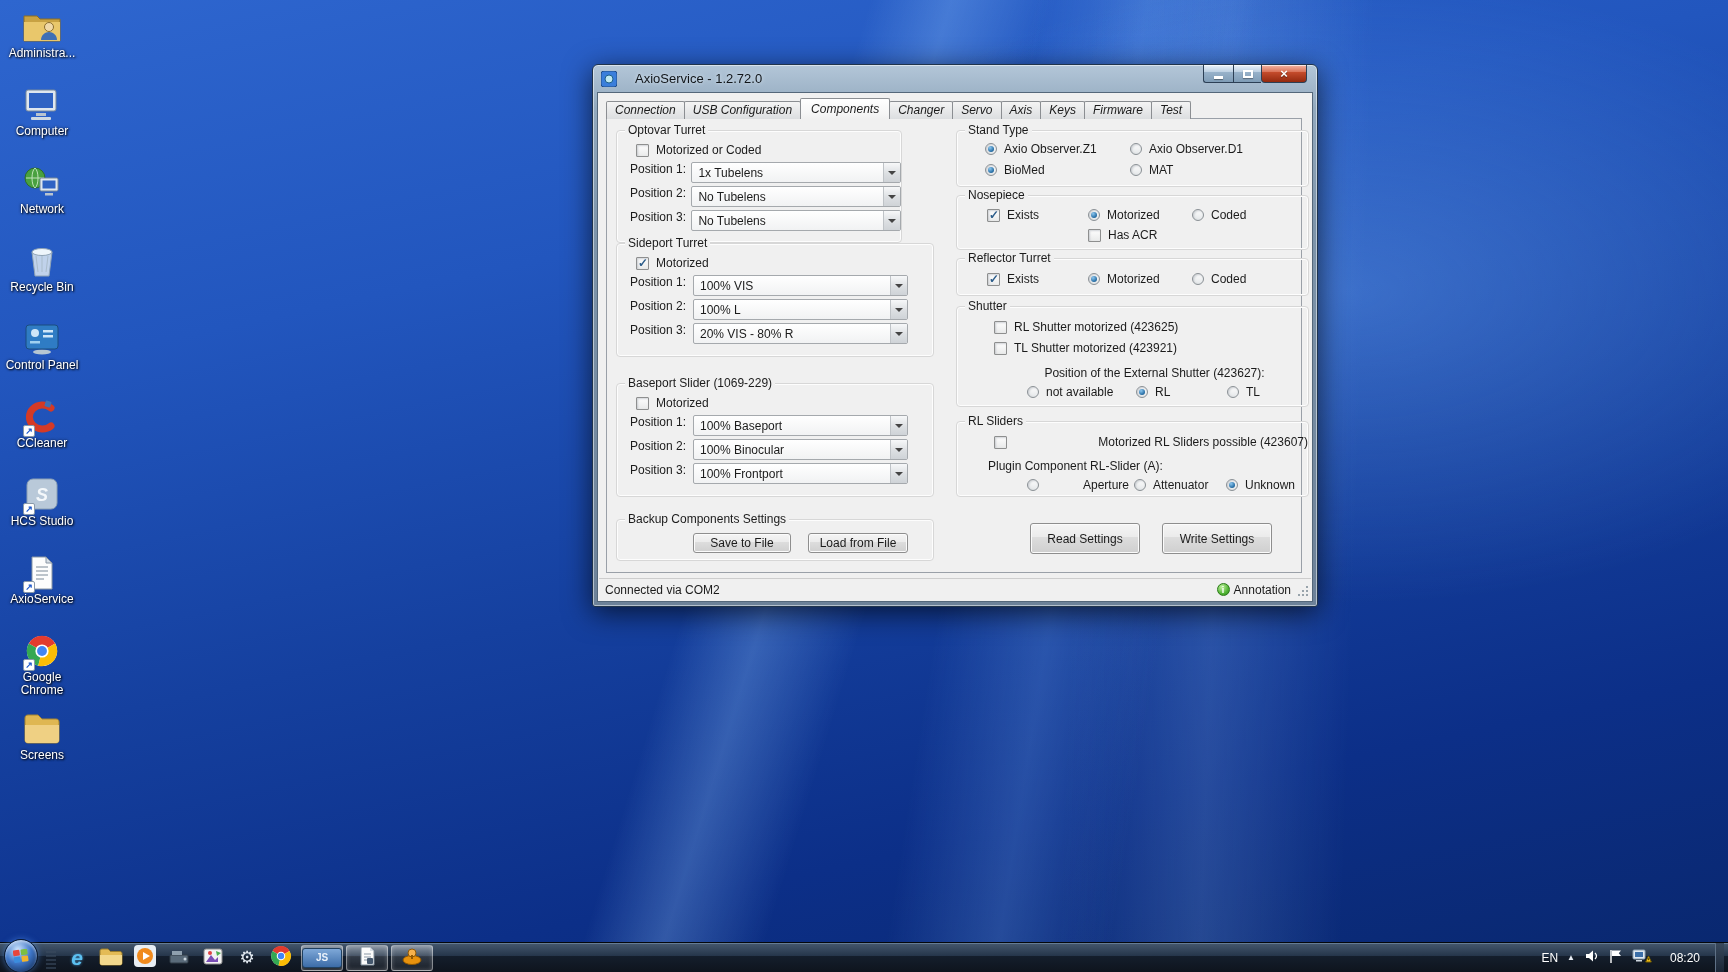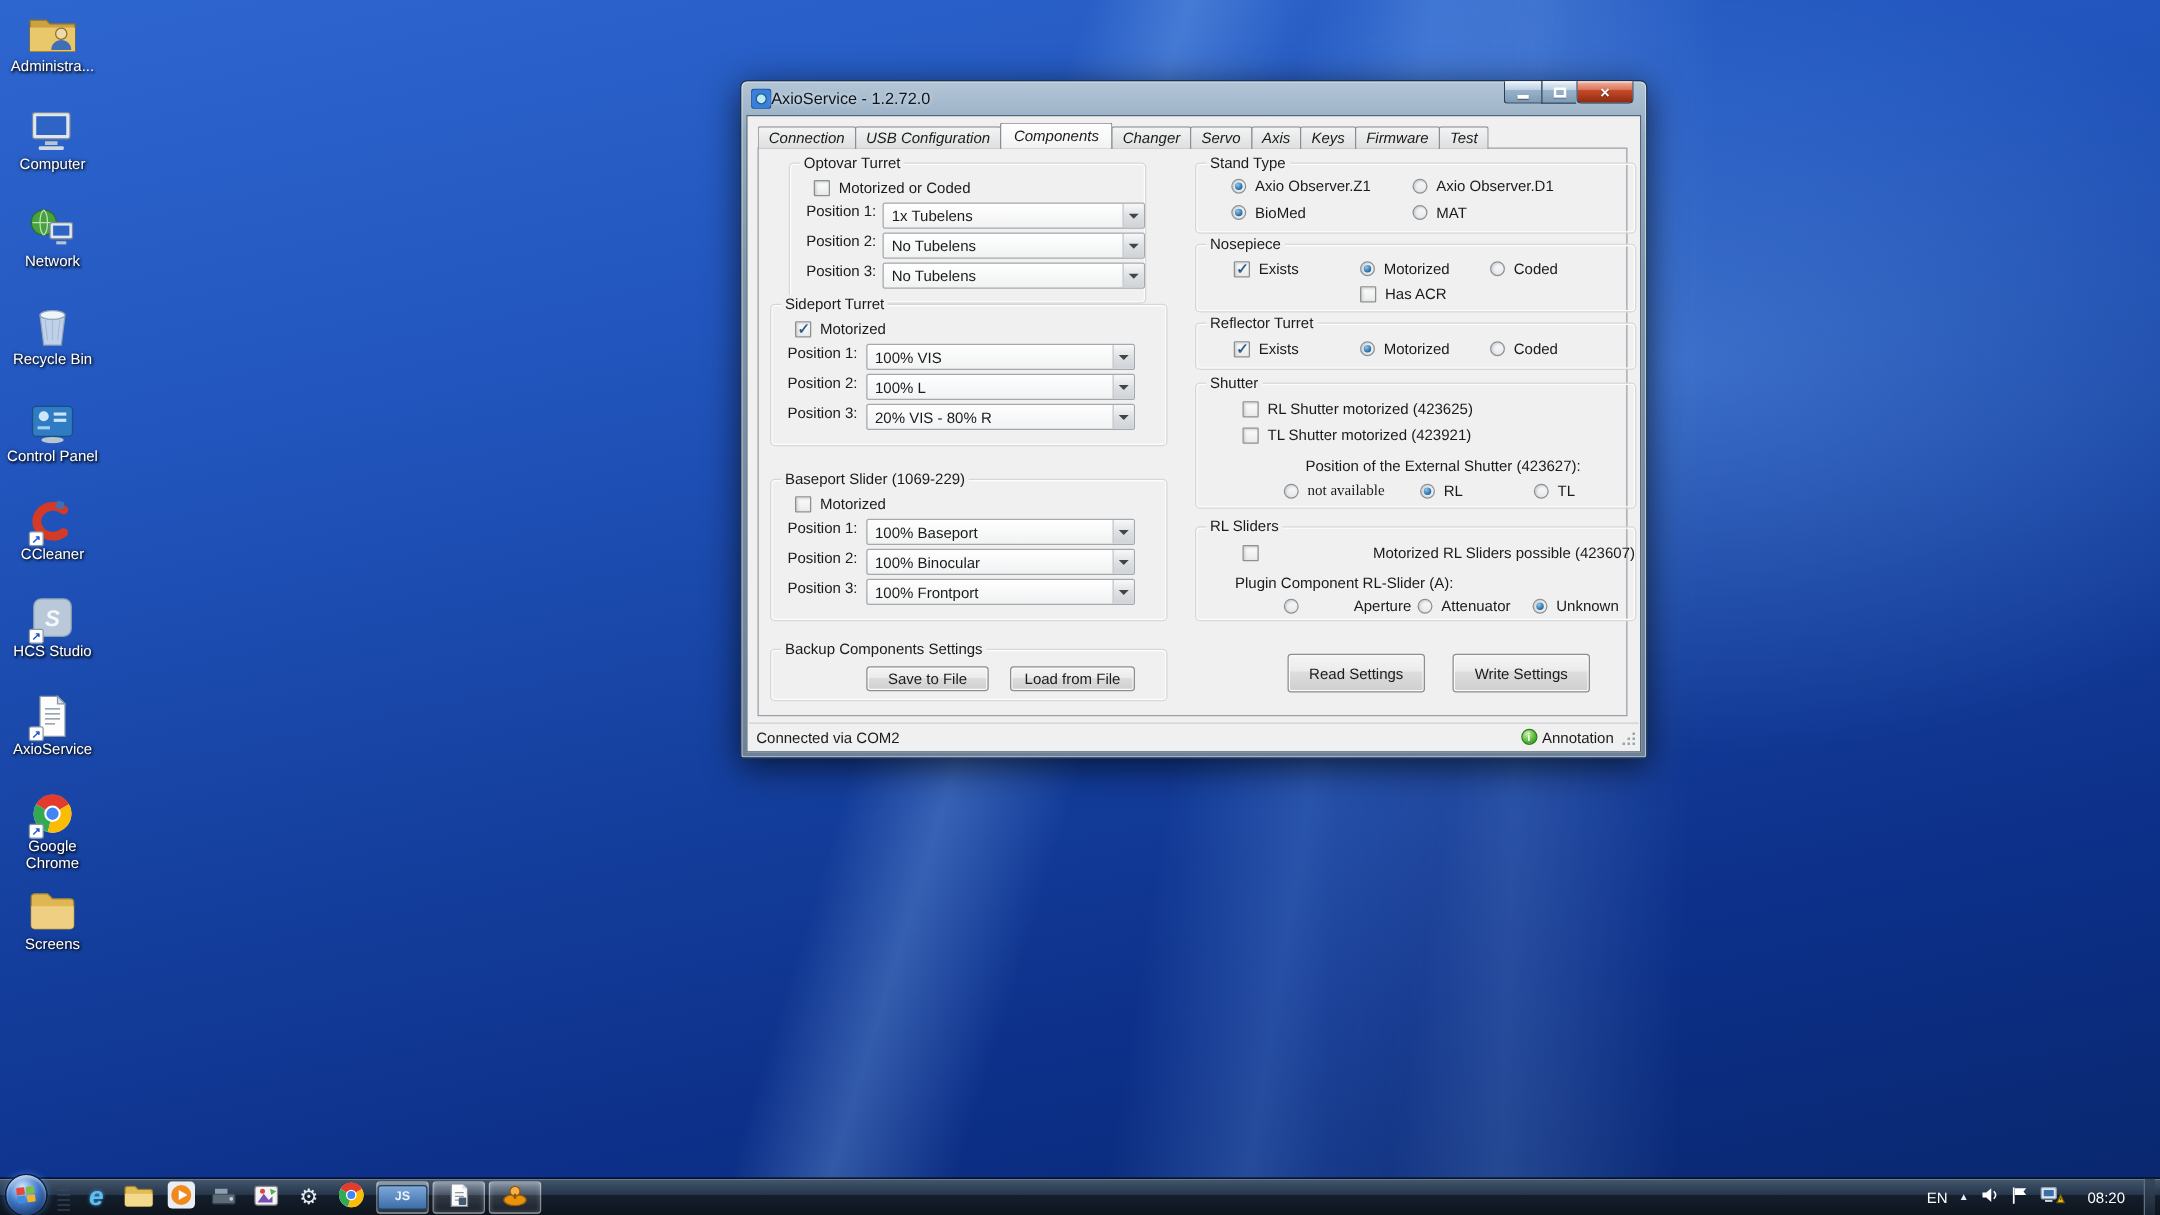--- a/index.html
+++ b/index.html
@@ -20,21 +20,21 @@
   .dlabel { margin-top:2px; color:#fff; text-shadow:1px 1px 2px rgba(0,0,0,.95), 0 0 3px rgba(0,0,0,.7);
             text-align:center; line-height:13px; max-width:76px; }
   .shortcut { position:absolute; left:2px; bottom:-2px; width:12px; height:12px; background:#fff;
               border:1px solid #8899aa; border-radius:2px; font-size:9px; line-height:10px; color:#1b57c9;
               font-weight:bold; text-align:center; }
   
   .window { position:absolute; left:592px; top:64px; width:726px; height:543px;
     background:linear-gradient(180deg,#b3c6d8 0%, #92a9be 8%, #7e95ab 30%, #6d8299 100%);
     border:1px solid #20344c; border-radius:6px 6px 3px 3px;
     box-shadow:0 6px 28px rgba(0,0,0,.65), inset 0 0 0 1px rgba(255,255,255,.5); }
-  .titlebar { height:27px; display:flex; align-items:center; padding:0 8px; gap:0; }
+  .titlebar { height:27px; display:flex; align-items:center; padding:0 8px; gap:18px; }
   .title-text { font-size:13px; color:#101418; text-shadow:0 0 4px rgba(235,245,255,.9); }
   .caps { position:absolute; top:0; right:10px; display:flex; z-index:5; }
   .cap { height:18px; border:1px solid #2c3f55; border-top:none; display:flex; align-items:center; justify-content:center;
          background:linear-gradient(#eaf3fb,#bdd0e2 40%,#98b2ca 42%,#7f9cb6); box-shadow:inset 0 1px 0 rgba(255,255,255,.7); }
   .cap.min { width:30px; border-radius:0 0 0 3px; border-right:none; }
   .cap.max { width:28px; border-right:none; }
   .cap.close { width:46px; border-radius:0 0 4px 4px;
          background:linear-gradient(#f3b5a4,#da7459 40%,#c54c2c 42%,#93290f); color:#fff; font-size:13px; font-weight:bold;
          text-shadow:0 1px 1px rgba(0,0,0,.5); }
   .glyph-min { width:9px; height:3px; background:#fff; box-shadow:0 1px 1px rgba(0,0,0,.4); margin-top:7px; }
@@ -251,21 +251,21 @@
       <div class="tab">Changer</div>
       <div class="tab">Servo</div>
       <div class="tab">Axis</div>
       <div class="tab">Keys</div>
       <div class="tab">Firmware</div>
       <div class="tab">Test</div>
     </div>
 
     <div class="tabpanel">
 
-      <div class="grp" style="left:24px;top:11px;width:286px;height:113px;">
+      <div class="grp" style="left:9px;top:11px;width:286px;height:113px;">
         <span class="gtitle">Optovar Turret</span>
         <div class="cbrow" style="margin:12px 0 5px 19px;">
           <span class="cb"></span>
           <span>Motorized or Coded</span>
         </div>
         <div class="posrow">
           <span class="poslabel">Position 1:</span>
           <div class="combo">
             <span class="combo-value">1x Tubelens</span>
             <span class="combo-btn">
@@ -436,21 +436,21 @@
         <div class="cbrow" style="margin:13px 0 0 37px;">
           <span class="cb"></span>
           <span>RL Shutter motorized (423625)</span>
         </div>
         <div class="cbrow" style="margin:7px 0 0 37px;">
           <span class="cb"></span>
           <span>TL Shutter motorized (423921)</span>
         </div>
         <div style="margin:11px 0 0 44px;text-align:center;">Position of the External Shutter (423627):</div>
         <div style="display:flex;margin:5px 0 0 70px;align-items:center;">
-          <div class="optrow" style="width:109px;font-family:Liberation Serif, serif;">
+          <div class="optrow" style="width:109px;">
             <span class="radio"></span>
             <span>not available</span>
           </div>
           <div class="optrow" style="width:91px;">
             <span class="radio selected"></span>
             <span>RL</span>
           </div>
           <div class="optrow">
             <span class="radio"></span>
             <span>TL</span>

